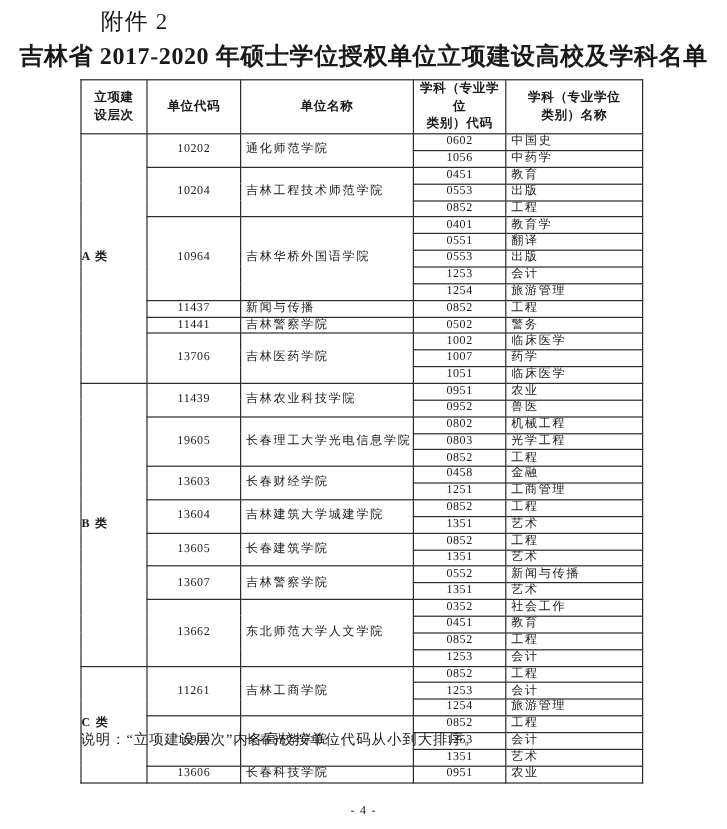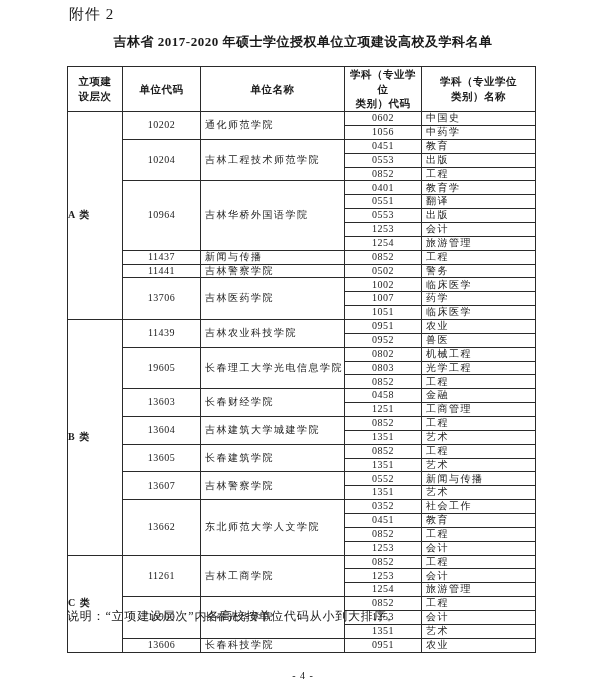--- a/index.html
+++ b/index.html
@@ -8,33 +8,33 @@
     width: 606px;
     height: 691px;
     background: #ffffff;
     margin: 0 auto;
     overflow: hidden;
     font-family: "Liberation Serif", "DejaVu Serif", serif;
     color: #1a1a1a;
   }
   .attachment {
     position: absolute;
-    left: 69px;
+    left: 84px;
     top: 5px;
-    font-size: 15px;
+    font-size: 19px;
     letter-spacing: 1px;
     font-family: Liberation Serif, serif;
   }
   .doc-title {
     position: absolute;
     left: 0;
     top: 33px;
     width: 606px;
     text-align: center;
-    font-size: 13px;
+    font-size: 20px;
     font-weight: bold;
     letter-spacing: 0.5px;
     white-space: nowrap;
   }
   table.main-table {
     position: absolute;
     left: 67px;
     top: 66px;
     width: 468px;
     border-collapse: collapse;

